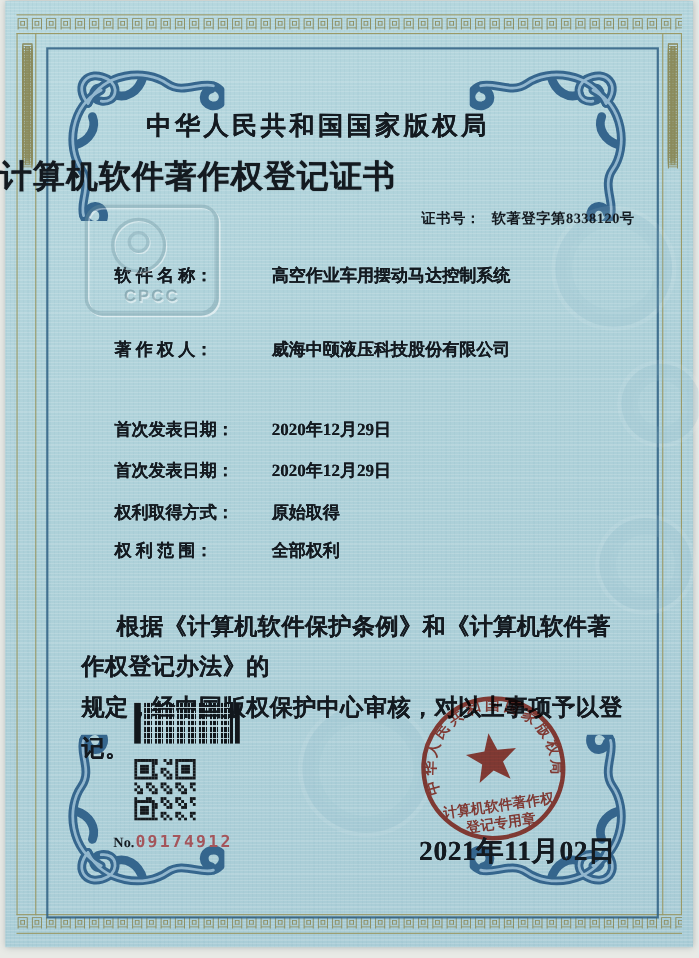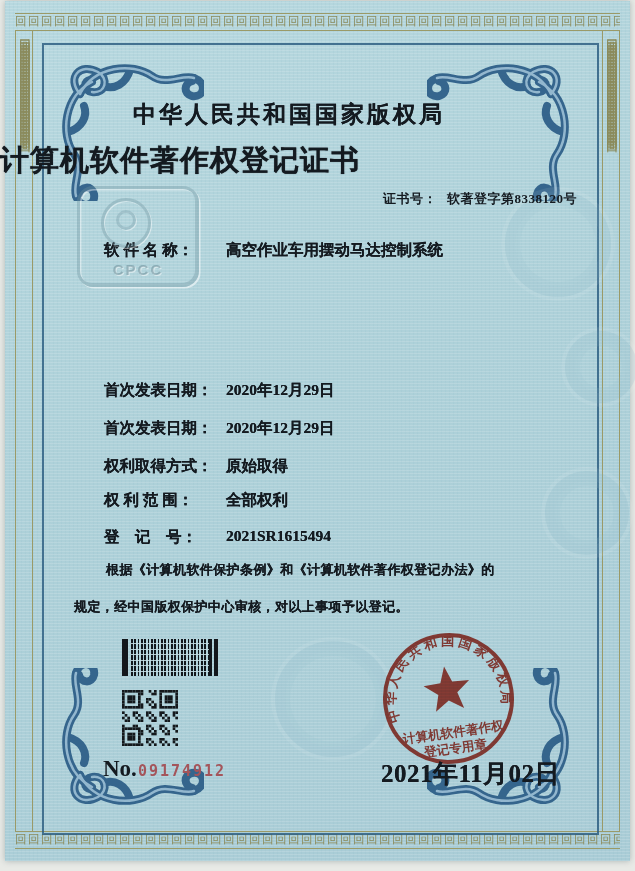--- a/index.html
+++ b/index.html
@@ -37,24 +37,24 @@
   
   .content{position:absolute;left:-5px;top:-1px;width:578px;height:871px;color:#141a20;}
   .authority{position:absolute;left:0;right:0;top:99px;text-align:center;
              font-size:23px;font-weight:700;letter-spacing:3px;text-shadow:0 0 .6px currentColor;}
   .title{position:absolute;left:0;right:0;top:141px;text-align:left;
          font-size:29px;font-weight:700;letter-spacing:1px;text-shadow:0 0 .8px currentColor;}
   .certno{position:absolute;left:383px;top:190px;font-size:13px;font-weight:700;letter-spacing:.5px;}
   .field{position:absolute;left:73px;font-size:15.5px;font-weight:700;white-space:pre;
          text-shadow:0 0 .4px currentColor;}
   .field .lab{display:inline-block;width:122px;vertical-align:top;}
-  .field .val{display:inline-block;vertical-align:top;}
+  .field .val{display:inline-block;vertical-align:top;margin-left:21px;}
   .field .val .l2{display:block;margin-top:4px;letter-spacing:1px;}
   .r0{top:222px;} .r1{top:290px;} .r2{top:362px;} .r3{top:400px;} .r4{top:438px;} .r5{top:472px;} .r6{top:509px;}
-  .stmt{position:absolute;left:74px;top:551px;width:500px;font-size:13px;font-weight:700;
+  .stmt{position:absolute;left:74px;top:551px;width:500px;font-size:21px;font-weight:700;
         line-height:37px;letter-spacing:.4px;text-shadow:0 0 .4px currentColor;}
   .stmt .ln1{text-indent:32px;}
   
   .emboss{position:absolute;left:77px;top:186px;width:92px;height:95px;border-radius:16px;
           border:3px solid rgba(110,145,158,.35);
           box-shadow:1.5px 1.5px 0 rgba(255,255,255,.55), inset 1.5px 1.5px 0 rgba(255,255,255,.45), inset -1px -1px 0 rgba(100,135,150,.30);padding-left:24px;}
   .emboss .ring{position:absolute;left:21px;top:9px;width:44px;height:44px;border-radius:50%;
           border:3px solid rgba(110,145,158,.35);box-shadow:1px 1px 0 rgba(255,255,255,.5), inset 1px 1px 0 rgba(255,255,255,.45);}
   .emboss .ring2{position:absolute;left:12px;top:9px;width:14px;height:14px;border-radius:50%;
           border:3px solid rgba(110,145,158,.30);box-shadow:1px 1px 0 rgba(255,255,255,.45);}
@@ -67,21 +67,21 @@
   .bc-m{width:3px;}
   .bc-body{flex:1;background:
      repeating-linear-gradient(0deg, rgba(175,210,218,0) 0 4.5px, rgba(200,225,232,.85) 4.5px 5.5px),
      repeating-linear-gradient(90deg, #12171c 0 2px, rgba(0,0,0,0) 2px 3px, #12171c 3px 5px, rgba(0,0,0,0) 5px 6.5px, #12171c 6.5px 7.5px, rgba(0,0,0,0) 7.5px 10px);}
   .bc-r{width:9px;background:linear-gradient(90deg,#12171c 0 3px, rgba(0,0,0,0) 3px 5px, #12171c 5px 9px);}
   
   .qr{position:absolute;left:122px;top:690px;width:56px;height:56px;}
   .qr svg{width:100%;height:100%;}
   
   .serial{position:absolute;left:103px;top:756px;}
-  .serial .no{font-size:23px;font-weight:700;color:#141a20;}
+  .serial .no{font-size:13px;font-weight:700;color:#141a20;}
   .serial .digits{font-family:"DejaVu Sans Mono","Liberation Mono",monospace;font-size:15px;font-weight:600;
                   color:#a4555b;letter-spacing:2px;margin-left:1px;}
   
   .seal{position:absolute;left:378px;top:628px;width:141px;height:141px;mix-blend-mode:multiply;opacity:.92;}
   .issue-date{position:absolute;left:381px;top:757px;font-size:25px;font-weight:700;letter-spacing:.5px;
               text-shadow:0 0 .5px currentColor;}
   .orn-dark{stroke:#2f6089;stroke-width:8;fill:none;stroke-linecap:round;opacity:.95;}
   .orn-lite{stroke:#9dc0d6;stroke-width:2.5;fill:none;stroke-linecap:round;opacity:.9;}
 </style>
 </head>
@@ -137,34 +137,34 @@
       <div class="authority">中华人民共和国国家版权局</div>
       <div class="title">计算机软件著作权登记证书</div>
 
       <div class="certno">
         <span>证书号：</span><span style="display:inline-block;width:10px;"></span><span>软著登字第8338120号</span>
       </div>
 
       <div class="field r0">
         <span class="lab">软 件 名 称：</span><span class="val"><span>高空作业车用摆动马达控制系统</span></span>
       </div>
+      <div class="field r1">
+        <span class="lab">著 作 权 人：</span><span class="val">威海中颐液压科技股份有限公司</span>
+      </div>
       <div class="field r2">
         <span class="lab">首次发表日期：</span><span class="val">2020年12月29日</span>
       </div>
       <div class="field r3">
         <span class="lab">首次发表日期：</span><span class="val">2020年12月29日</span>
       </div>
       <div class="field r5">
         <span class="lab">权 利 范 围：</span><span class="val">全部权利</span>
       </div>
       <div class="field r4">
         <span class="lab">权利取得方式：</span><span class="val">原始取得</span>
-      </div>
-      <div class="field r6">
-        <span class="lab">登　记　号：</span><span class="val">2021SR1615494</span>
       </div>
 
       <div class="stmt">
         <div class="ln1">根据《计算机软件保护条例》和《计算机软件著作权登记办法》的</div>
         <div class="ln2">规定，经中国版权保护中心审核，对以上事项予以登记。</div>
       </div>
 
       <div class="emboss">
         <div class="ring">
           <div class="ring2"></div>

